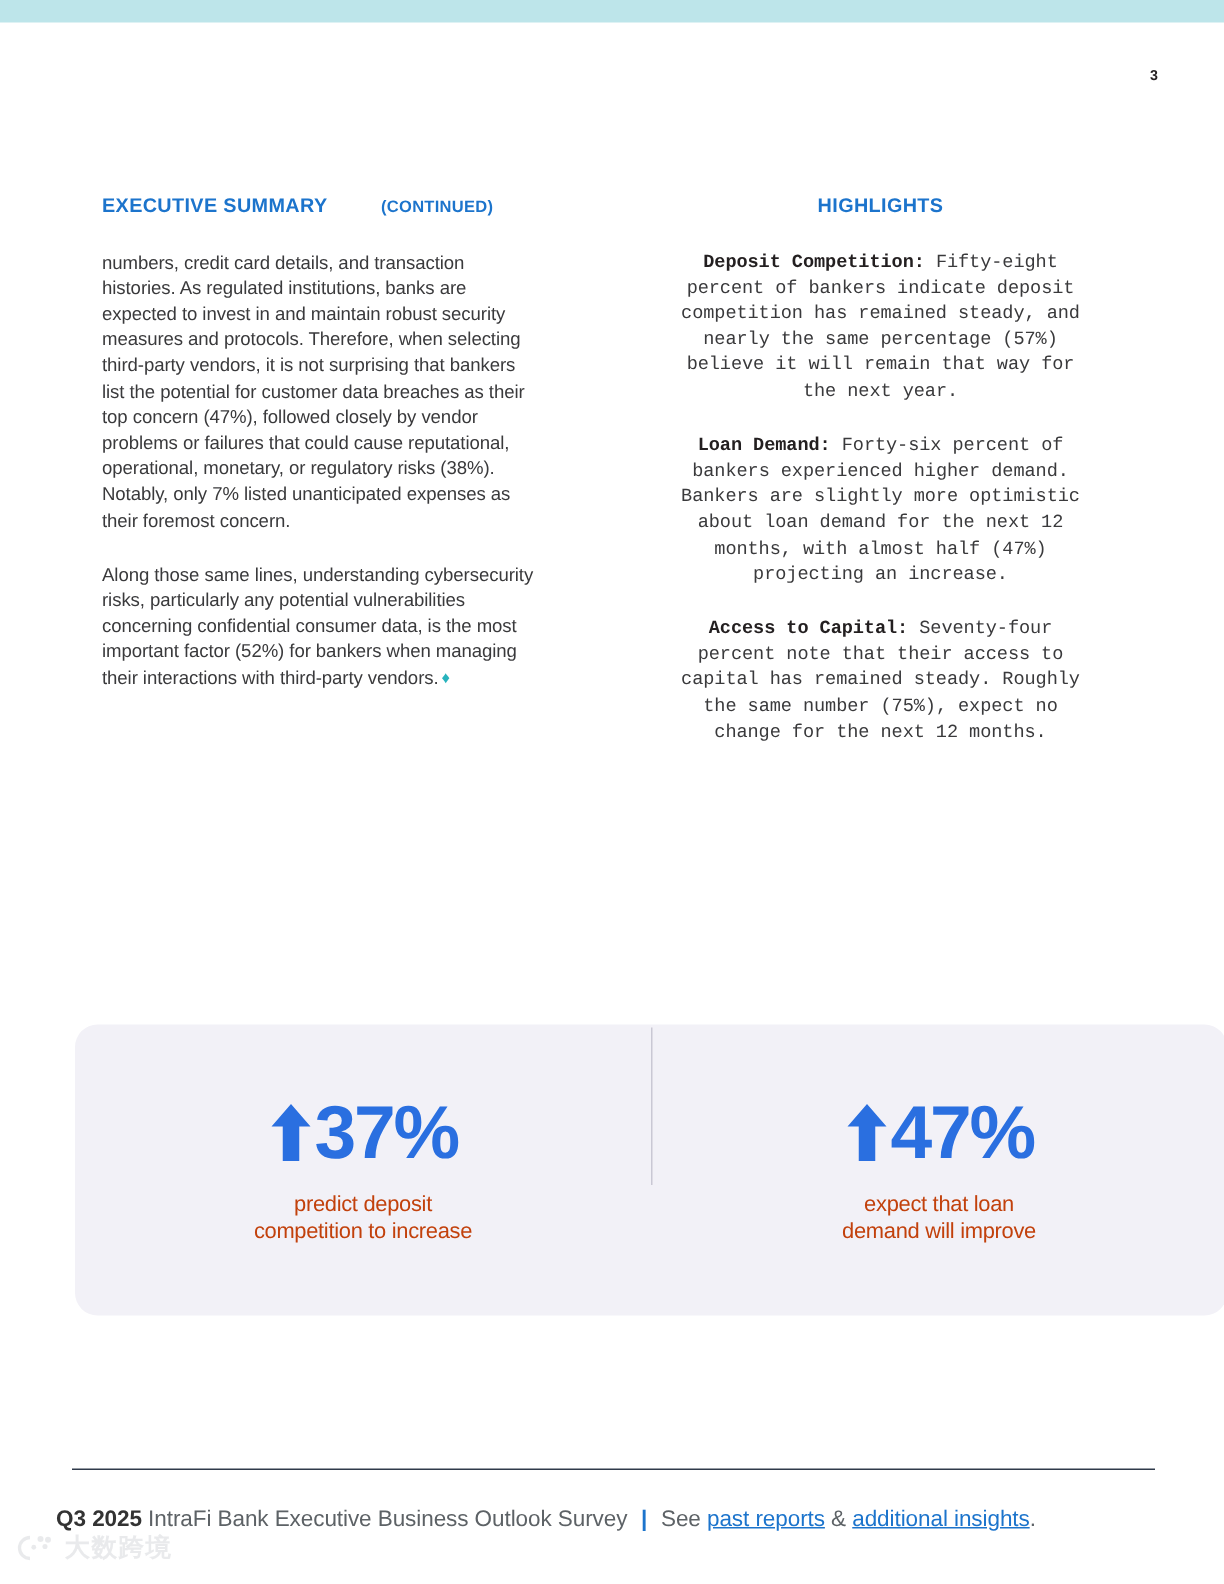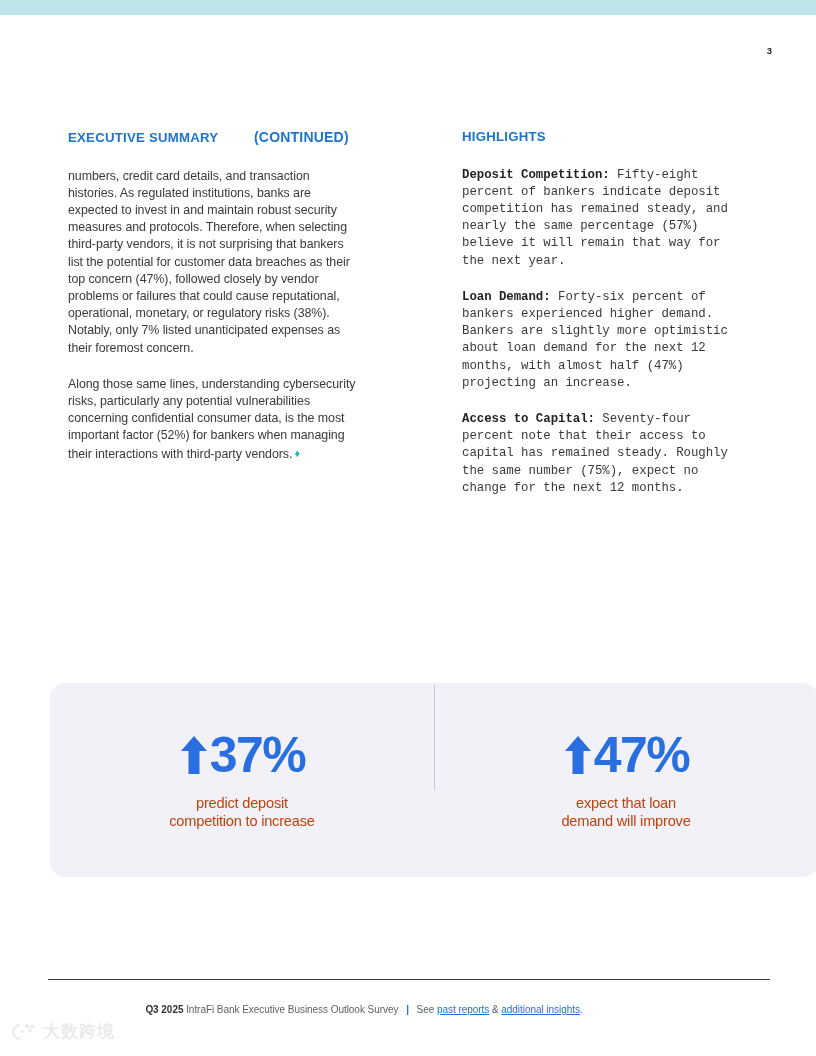--- a/index.html
+++ b/index.html
@@ -41,32 +41,32 @@
     position: absolute;
     left: 0;
     top: 130px;
     width: 816px;
   }
   .col {
     position: absolute;
     top: 0;
   }
   .col-left  { left: 68px;  width: 292px; }
-  .col-right { left: 462px; width: 278px; }
+  .col-right { left: 448px; width: 278px; text-align: center; }
 
   .section-head {
     font-size: 13.2px;
     font-weight: bold;
     color: #1c74cc;
     letter-spacing: 0.25px;
     margin: 0 0 22px 0;
     line-height: 1.1;
   }
   .section-head .cont {
-    font-size: 14px;
+    font-size: 11px;
     letter-spacing: 0.2px;
     padding-left: 32px;
   }
 
   p.body-text {
     margin: 0 0 19px 0;
     font-size: 12.4px;
     line-height: 17.2px;
     color: #3a3a3c;
     letter-spacing: -0.05px;
@@ -157,21 +157,21 @@
     width: 722px;
     height: 1px;
     background: #2f3a4a;
   }
   .footer {
     position: absolute;
     left: 0;
     top: 1004px;
     width: 728px;
     text-align: center;
-    font-size: 10px;
+    font-size: 15px;
     color: #5d6266;
     letter-spacing: -0.05px;
   }
   .footer .f-bold {
     font-weight: bold;
     color: #333333;
   }
   .footer .f-sep {
     color: #1c74cc;
     font-weight: bold;

